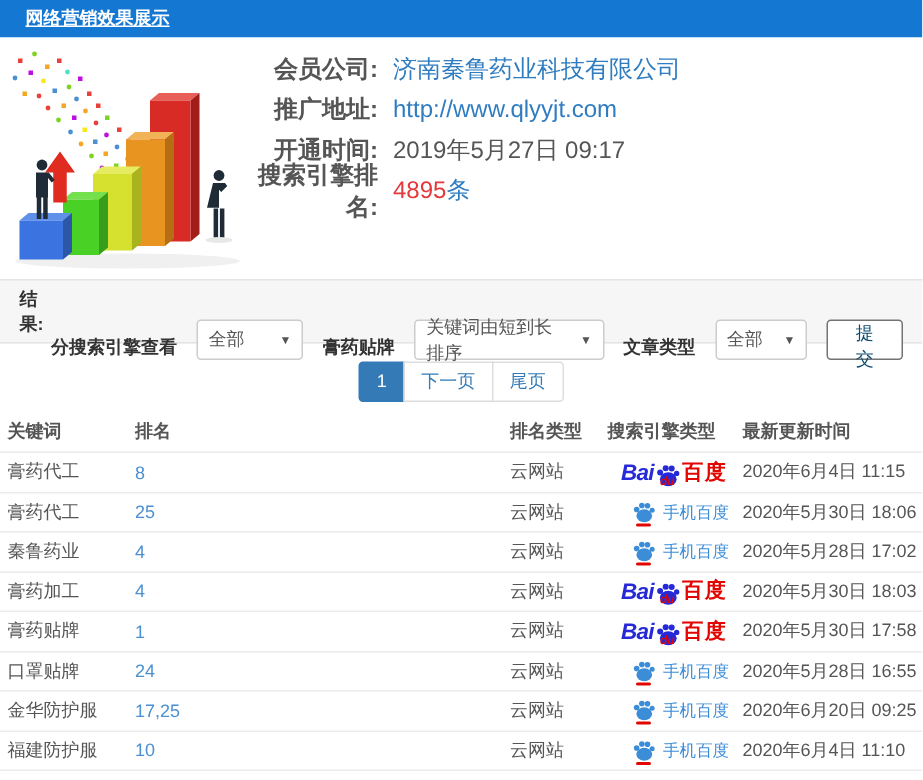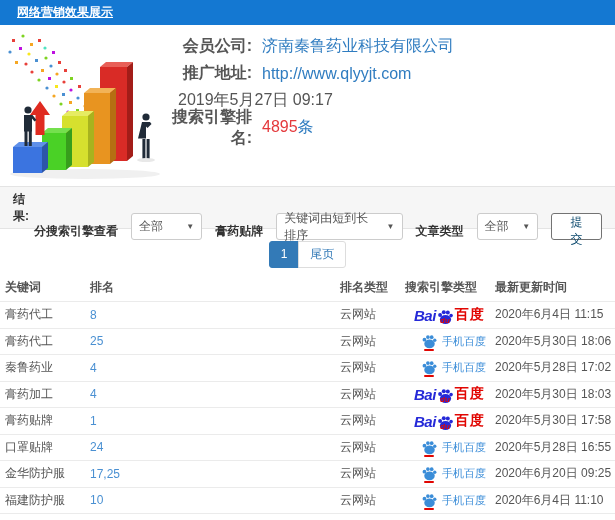--- a/index.html
+++ b/index.html
@@ -173,20 +173,21 @@
     <div class="info-fields">
       <div class="info-row">
         <span class="info-label">会员公司:</span>
         <a class="info-value link">济南秦鲁药业科技有限公司</a>
       </div>
       <div class="info-row">
         <span class="info-label">推广地址:</span>
         <a class="info-value link">http://www.qlyyjt.com</a>
       </div>
       <div class="info-row">
+        <span class="info-label">开通时间:</span>
         <span class="info-value">2019年5月27日 09:17</span>
       </div>
       <div class="info-row">
         <span class="info-label">搜索引擎排名:</span>
         <span class="info-value"><span class="val-red">4895</span><span class="val-blue">条</span></span>
       </div>
     </div>
   </div>
 
   <div class="filterbar">
@@ -206,20 +207,21 @@
       <span class="select sel-article">
         <span>全部</span>
         <span class="caret">▼</span>
       </span>
       <button class="submit-btn">提交</button>
     </div>
   </div>
 
   <div class="pagination">
     <span class="page-item first active">1</span>
+    <span class="page-item">下一页</span>
     <span class="page-item last">尾页</span>
   </div>
 
   <div class="rank-table">
     <div class="trow head">
       <div class="cell">关键词</div>
       <div class="cell">排名</div>
       <div class="cell">排名类型</div>
       <div class="cell">搜索引擎类型</div>
       <div class="cell">最新更新时间</div>

